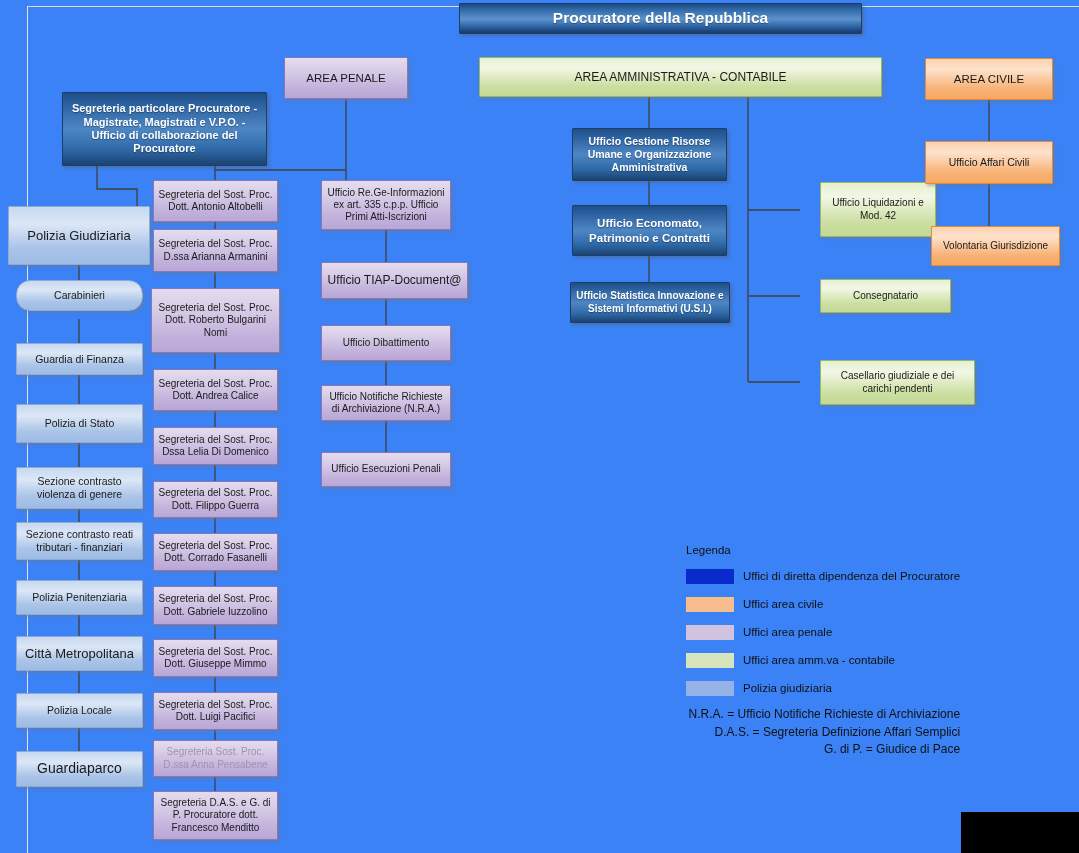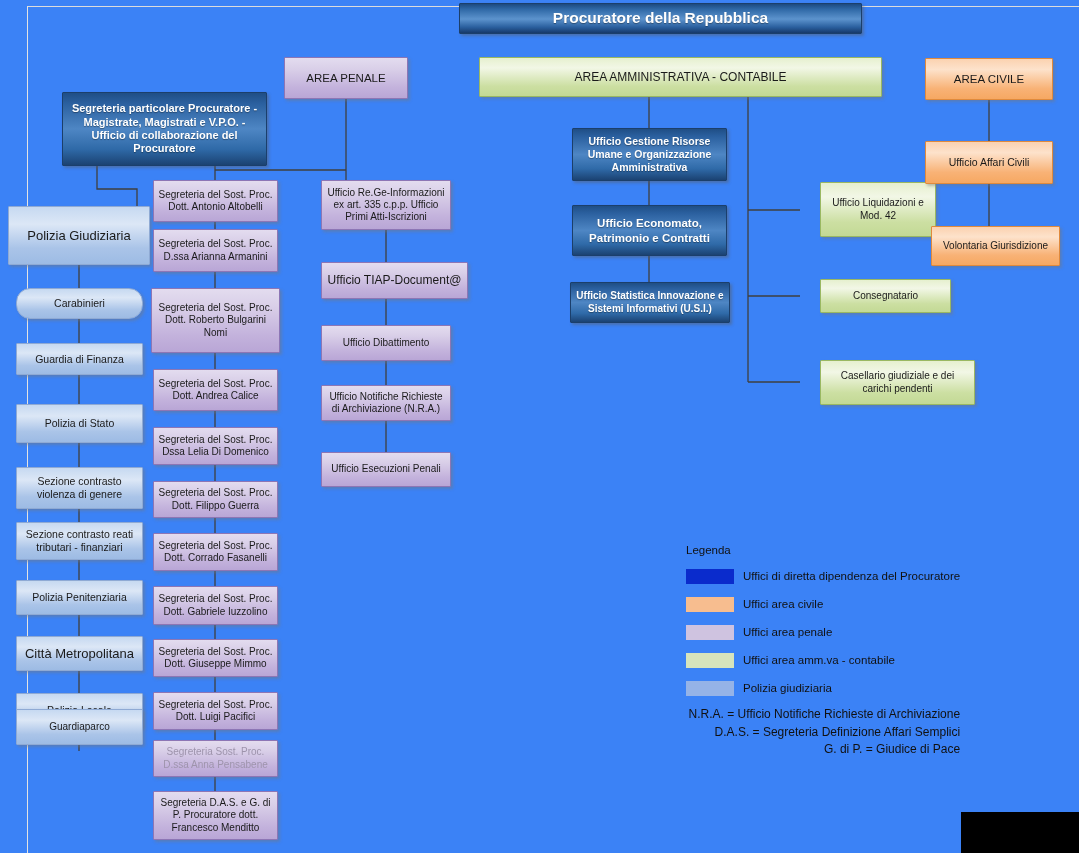--- a/index.html
+++ b/index.html
@@ -191,21 +191,21 @@
   </div>
 
   <div class="node n-orange" style="left:925px; top:58px; width:128px; height:42px; font-size:11.5px;text-align:center;">
     <span>AREA CIVILE</span>
   </div>
 
   <div class="node n-lblue" style="left:8px; top:206px; width:142px; height:59px; font-size:13px;">
     <span>Polizia Giudiziaria</span>
   </div>
 
-  <div class="node n-lblue" style="left:16px; top:288px; width:127px; height:31px; font-size:10.5px;border-radius:14px;">
+  <div class="node n-lblue" style="left:16px; top:280px; width:127px; height:31px; font-size:10.5px;border-radius:14px;">
     <span>Carabinieri</span>
   </div>
   <div class="node n-lblue" style="left:16px; top:343px; width:127px; height:32px; font-size:10.5px;">
     <span>Guardia di Finanza</span>
   </div>
   <div class="node n-lblue" style="left:16px; top:404px; width:127px; height:39px; font-size:10.5px;">
     <span>Polizia di Stato</span>
   </div>
   <div class="node n-lblue" style="left:16px; top:467px; width:127px; height:42px; font-size:10.5px;">
     <span>Sezione contrasto violenza di genere</span>
@@ -215,21 +215,21 @@
   </div>
   <div class="node n-lblue" style="left:16px; top:580px; width:127px; height:35px; font-size:10.5px;">
     <span>Polizia Penitenziaria</span>
   </div>
   <div class="node n-lblue" style="left:16px; top:636px; width:127px; height:35px; font-size:13px;">
     <span>Città Metropolitana</span>
   </div>
   <div class="node n-lblue" style="left:16px; top:693px; width:127px; height:35px; font-size:10.5px;">
     <span>Polizia Locale</span>
   </div>
-  <div class="node n-lblue" style="left:16px; top:709px; width:127px; height:36px; font-size:10px;">
+  <div class="node n-lblue" style="left:16px; top:751px; width:127px; height:36px; font-size:14px;">
     <span>Guardiaparco</span>
   </div>
 
   <div class="node n-purple" style="left:153px; top:180px; width:125px; height:42px; font-size:10px;">
     <span>Segreteria del Sost. Proc. Dott. Antonio Altobelli</span>
   </div>
   <div class="node n-purple" style="left:153px; top:229px; width:125px; height:43px; font-size:10px;">
     <span>Segreteria del Sost. Proc. D.ssa Arianna Armanini</span>
   </div>
   <div class="node n-purple" style="left:151px; top:288px; width:129px; height:65px; font-size:10px;">

